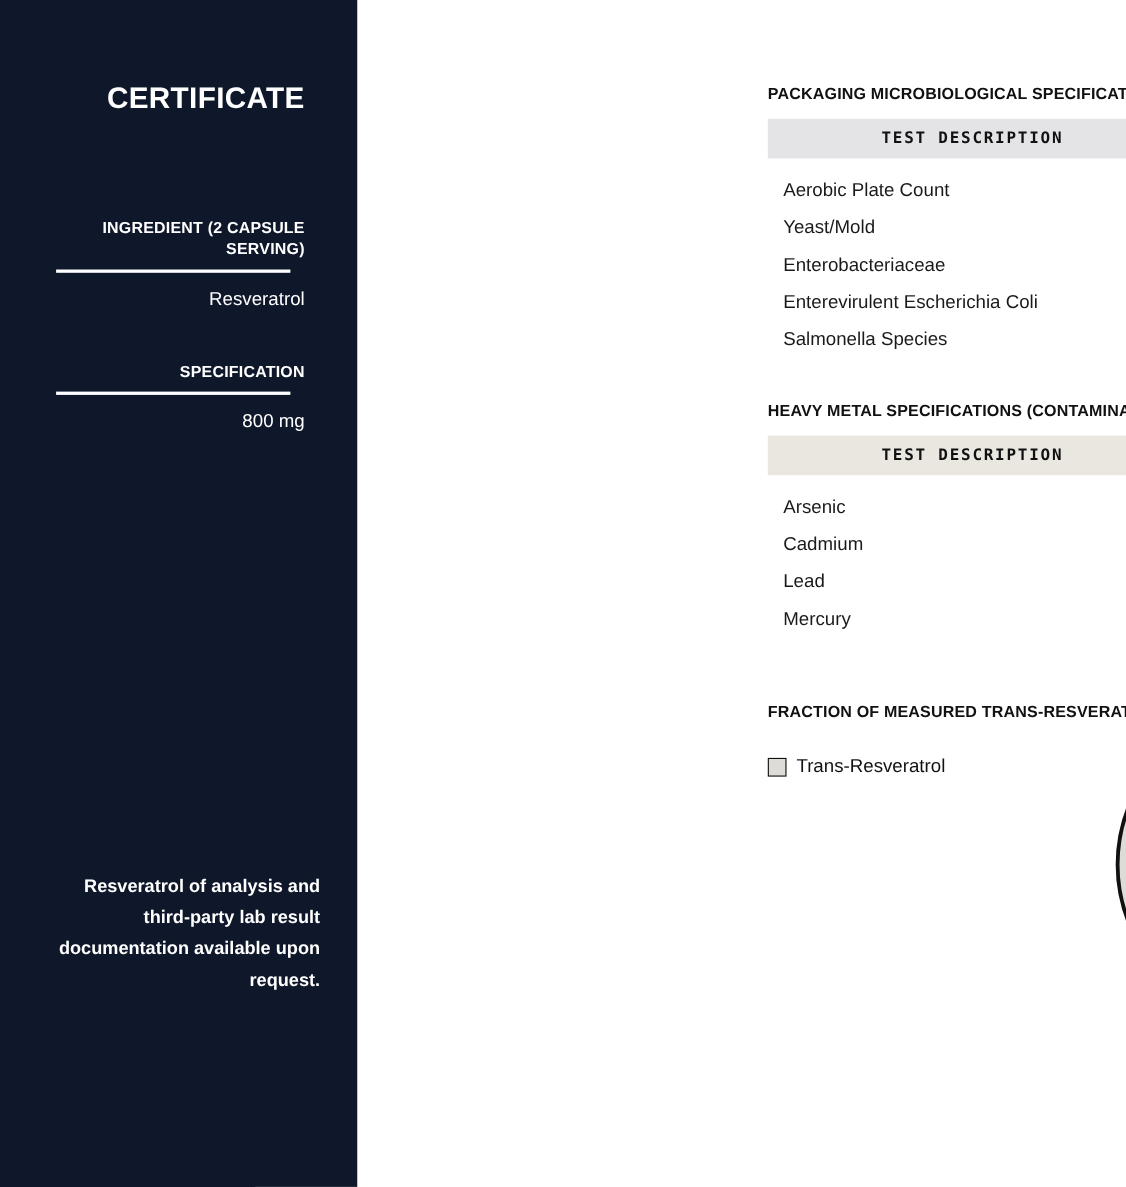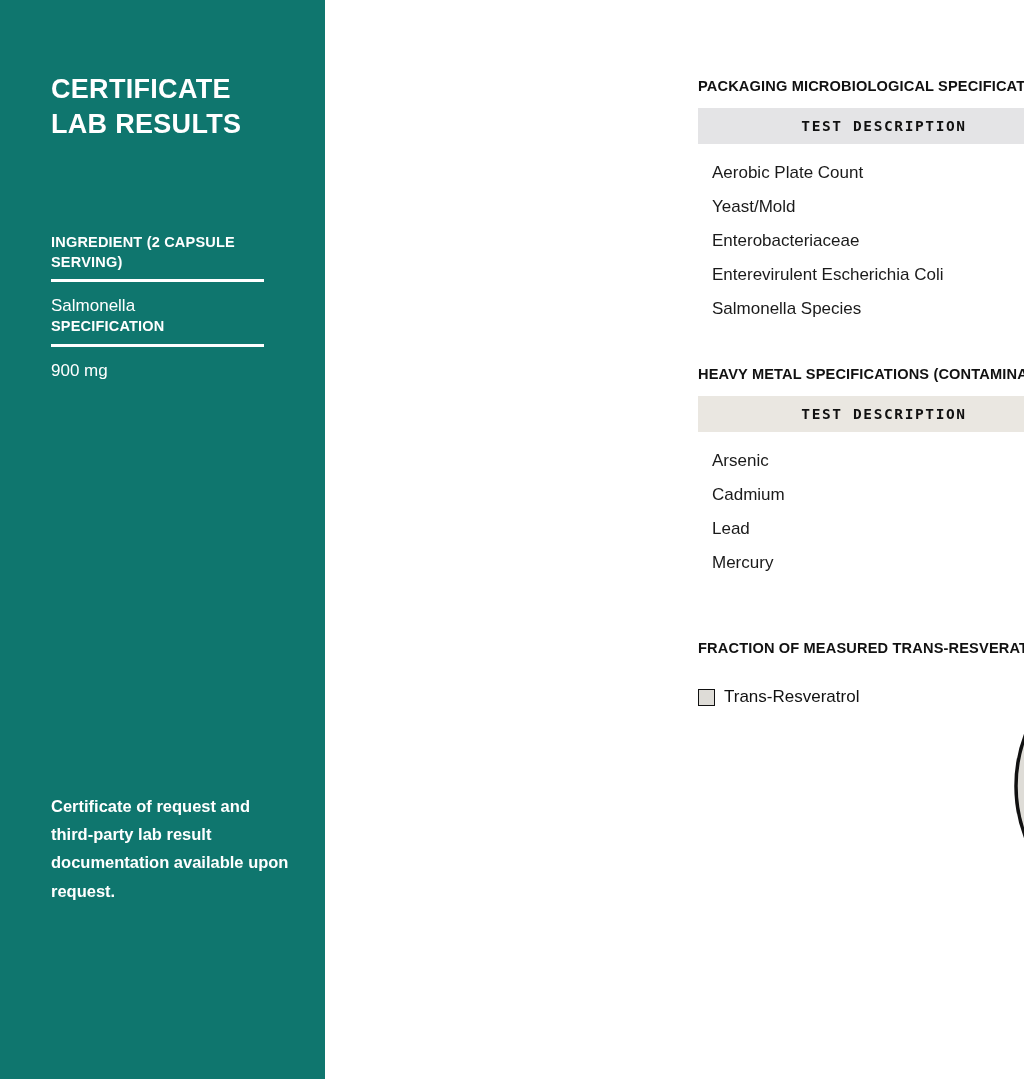--- a/index.html
+++ b/index.html
@@ -17,26 +17,27 @@
   }
   .page {
     display: flex;
     width: 1024px;
     height: 1079px;
   }
 
   
   .left {
     width: 325px;
-    background: #0f766e;
+    background: #0f172a;
     color: #ffffff;
     box-sizing: border-box;
     padding: 72px 48px 0 51px;
     position: relative;
     flex: 0 0 325px;
+    text-align: right;
   }
   .coa-title {
     font-weight: bold;
     font-size: 27px;
     line-height: 1.28;
     letter-spacing: 0.3px;
     margin: 0;
     text-transform: uppercase;
   }
   .coa-title .line { display: block; }
@@ -55,21 +56,21 @@
     width: 213px;
     margin: 7px 0 0 0;
   }
   .block-value {
     font-size: 17px;
     line-height: 1.3;
     margin: 13px 0 0 0;
     font-weight: 400;
   }
   .ing-group { margin-top: 92px; }
-  .spec-group { }
+  .spec-group { margin-top: 47px; }
 
   .footnote {
     position: absolute;
     left: 51px;
     top: 775px;
     width: 240px;
     font-weight: bold;
     font-size: 16.5px;
     line-height: 1.72;
   }
@@ -200,39 +201,38 @@
   }
 </style>
 </head>
 <body>
 
 <div class="page">
 
   <div class="left">
     <h1 class="coa-title">
       <span class="line">CERTIFICATE</span>
-      <span class="line">LAB RESULTS</span>
     </h1>
 
     <div class="ing-group">
       <p class="block-label">
         <span class="line">INGREDIENT</span>
         <span class="line">(2 CAPSULE SERVING)</span>
       </p>
       <div class="rule"></div>
-      <p class="block-value">Salmonella</p>
+      <p class="block-value">Resveratrol</p>
     </div>
 
     <div class="spec-group">
       <p class="block-label">SPECIFICATION</p>
       <div class="rule"></div>
-      <p class="block-value">900 mg</p>
+      <p class="block-value">800 mg</p>
     </div>
 
-    <p class="footnote">Certificate of request and third-party lab result documentation available upon request.</p>
+    <p class="footnote">Resveratrol of analysis and third-party lab result documentation available upon request.</p>
   </div>
 
   <div class="right">
     <div class="right-inner">
 
       <div class="table t1">
         <p class="sec-title">PACKAGING MICROBIOLOGICAL SPECIFICATIONS (CONTAMINATION)</p>
         <div class="thead">
           <div class="th th-desc">
               <span>TEST DESCRIPTION</span>

